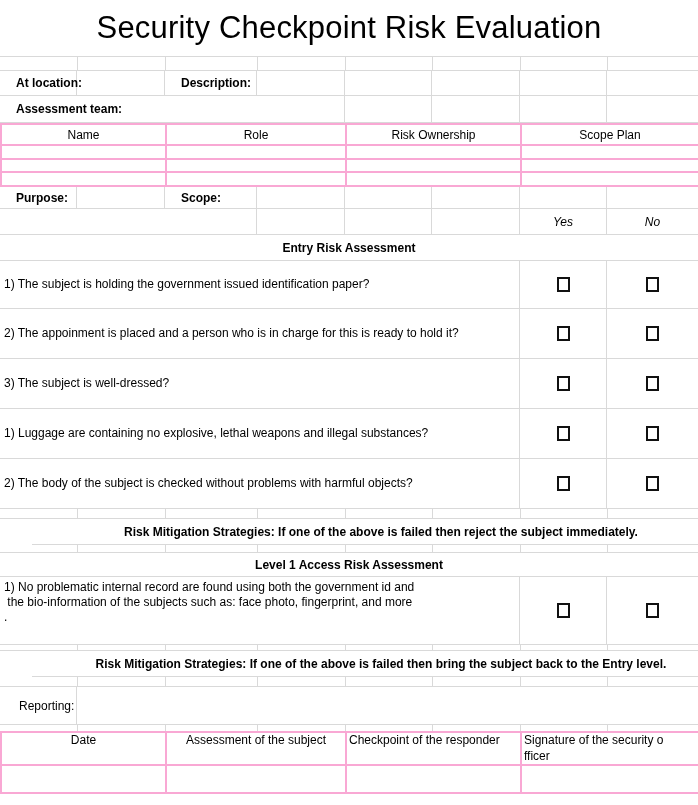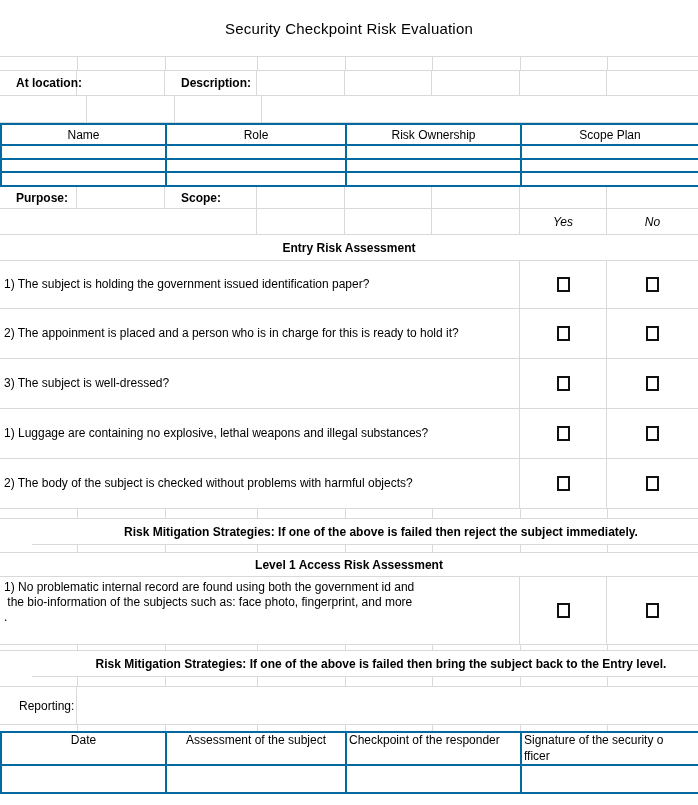--- a/index.html
+++ b/index.html
@@ -9,42 +9,42 @@
     background:#ffffff; color:#000;
     font-family:"Liberation Sans","DejaVu Sans",sans-serif;
     font-size:12px; overflow:hidden;
   }
   .row { display:flex; width:698px; border-bottom:1px solid #d9d9d9; }
   .cell { height:100%; border-right:1px solid #d9d9d9; display:flex; align-items:center; }
   .cell.last { border-right:none; }
   .lbl { font-weight:bold; padding-left:16px; white-space:nowrap; overflow:visible; }
   .plain { padding-left:3px; white-space:nowrap; }
   .title-row { height:57px; align-items:center; justify-content:center; }
-  .title-text { font-size:15px; letter-spacing:0.2px; }
+  .title-text { font-size:31px; letter-spacing:0.2px; }
   .colticks {
     background-image:
       linear-gradient(#d9d9d9,#d9d9d9),linear-gradient(#d9d9d9,#d9d9d9),
       linear-gradient(#d9d9d9,#d9d9d9),linear-gradient(#d9d9d9,#d9d9d9),
       linear-gradient(#d9d9d9,#d9d9d9),linear-gradient(#d9d9d9,#d9d9d9),
       linear-gradient(#d9d9d9,#d9d9d9);
     background-repeat:no-repeat;
     background-size:1px 100%,1px 100%,1px 100%,1px 100%,1px 100%,1px 100%,1px 100%;
     background-position:77px 0,165px 0,257px 0,345px 0,432px 0,520px 0,607px 0;
   }
   .q-text { width:520px; padding-left:4px; line-height:1.25; }
   .yn-cell { width:87px; justify-content:center; }
   .yn-cell.last { width:91px; }
   .yesno-hdr { font-style:italic; justify-content:center; }
   .checkbox { width:13px; height:15px; border:2px solid #111; background:#fff; }
   .prewrap { white-space:pre-wrap; }
   table.blacktable {
     width:698px; border-collapse:collapse; table-layout:fixed;
     font-size:12px;
   }
-  table.blacktable td { border:2px solid #0369a1; padding:0 2px; overflow:hidden;margin-left:12px; }
+  table.blacktable td { border:2px solid #f9a8d4; padding:0 2px; overflow:hidden;margin-left:12px; }
   td.thc { text-align:center; }
   td.thl { text-align:left; vertical-align:top; line-height:1.3; }
   .mit-row { height:26px; align-items:center; justify-content:center; font-weight:bold;margin-left:32px; }
   .sec-row { height:26px; align-items:center; justify-content:center; font-weight:bold; }
 </style>
 </head>
 <body>
 
 <div class="page">
 
@@ -59,20 +59,21 @@
     <div class="cell" style="width:88px"></div>
     <div class="cell lbl" style="width:92px">Description:</div>
     <div class="cell" style="width:88px"></div>
     <div class="cell" style="width:87px"></div>
     <div class="cell" style="width:88px"></div>
     <div class="cell" style="width:87px"></div>
     <div class="cell last" style="width:91px"></div>
   </div>
 
   <div class="row" style="height:27px">
+    <div class="cell lbl" style="width:345px">Assessment team:</div>
     <div class="cell" style="width:87px"></div>
     <div class="cell" style="width:88px"></div>
     <div class="cell" style="width:87px"></div>
     <div class="cell last" style="width:91px"></div>
   </div>
 
   <table class="blacktable">
     <colgroup>
         <col style="width:165px">
         <col style="width:180px">

